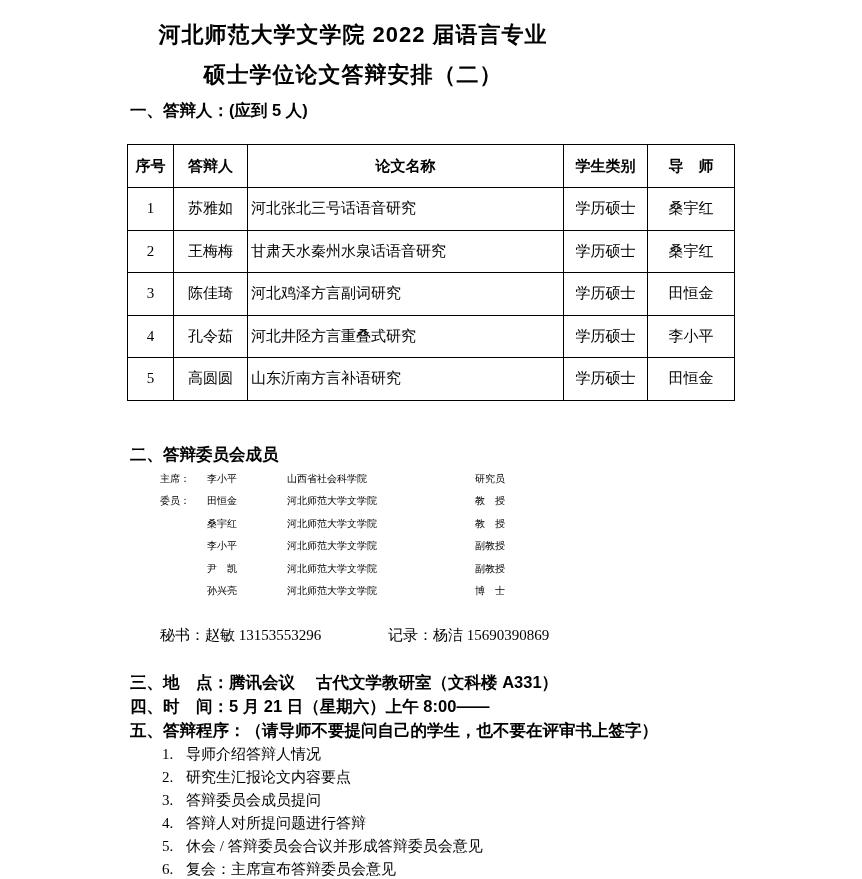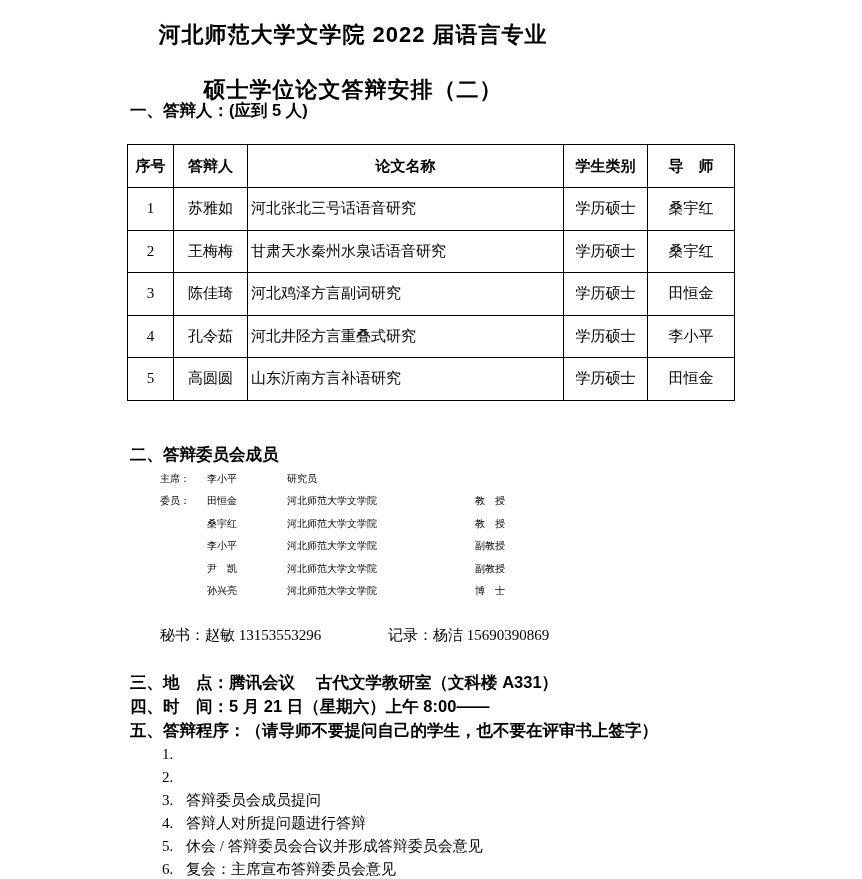--- a/index.html
+++ b/index.html
@@ -9,21 +9,21 @@
     height: 879px;
     background: #ffffff;
     color: #000000;
     font-family: "Liberation Serif", "DejaVu Serif", serif;
     overflow: hidden;
   }
   .heiti { font-family: "Liberation Sans", "DejaVu Sans", sans-serif; font-weight: bold; }
 
   .title { position: absolute; left: 0; width: 706px; text-align: center; font-size: 22px; letter-spacing: 1px; }
   #title-line1 { top: 20px; }
-  #title-line2 { top: 75px; text-align: center; }
+  #title-line2 { top: 60px; text-align: center; }
 
   .sec-heading { position: absolute; left: 130px; font-size: 16.5px; white-space: pre; }
   #sec1-heading { top: 100px; }
   #sec2-heading { top: 444px; }
   #sec3-heading { top: 672px; }
   #sec4-heading { top: 696px; }
   #sec5-heading { top: 720px; }
 
   table.defense {
     position: absolute; top: 144px; left: 127px;
@@ -113,20 +113,21 @@
       </tr>
     </tbody>
   </table>
 
   <div class="sec-heading heiti" id="sec2-heading">二、答辩委员会成员</div>
 
   <div class="committee">
     <div class="crow">
       <span class="crole">主席：</span>
       <span class="cname">李小平</span>
+      <span class="caff">山西省社会科学院</span>
       <span class="ctitle">研究员</span>
     </div>
     <div class="crow">
       <span class="crole">委员：</span>
       <span class="cname">田恒金</span>
       <span class="caff">河北师范大学文学院</span>
       <span class="ctitle">教　授</span>
     </div>
     <div class="crow">
       <span class="crole"></span>
@@ -159,23 +160,25 @@
     <span class="recorder">记录：杨洁 15690390869</span>
   </div>
 
   <div class="sec-heading heiti" id="sec3-heading">三、地　点：腾讯会议　 古代文学教研室（文科楼 A331）</div>
   <div class="sec-heading heiti" id="sec4-heading">四、时　间：5 月 21 日（星期六）上午 8:00——</div>
   <div class="sec-heading heiti" id="sec5-heading">五、答辩程序：（请导师不要提问自己的学生，也不要在评审书上签字）</div>
 
   <div class="steps">
     <div class="step">
       <span class="num">1.</span>
+      <span class="txt">导师介绍答辩人情况</span>
     </div>
     <div class="step">
       <span class="num">2.</span>
+      <span class="txt">研究生汇报论文内容要点</span>
     </div>
     <div class="step">
       <span class="num">3.</span>
       <span class="txt">答辩委员会成员提问</span>
     </div>
     <div class="step">
       <span class="num">4.</span>
       <span class="txt">答辩人对所提问题进行答辩</span>
     </div>
     <div class="step">

